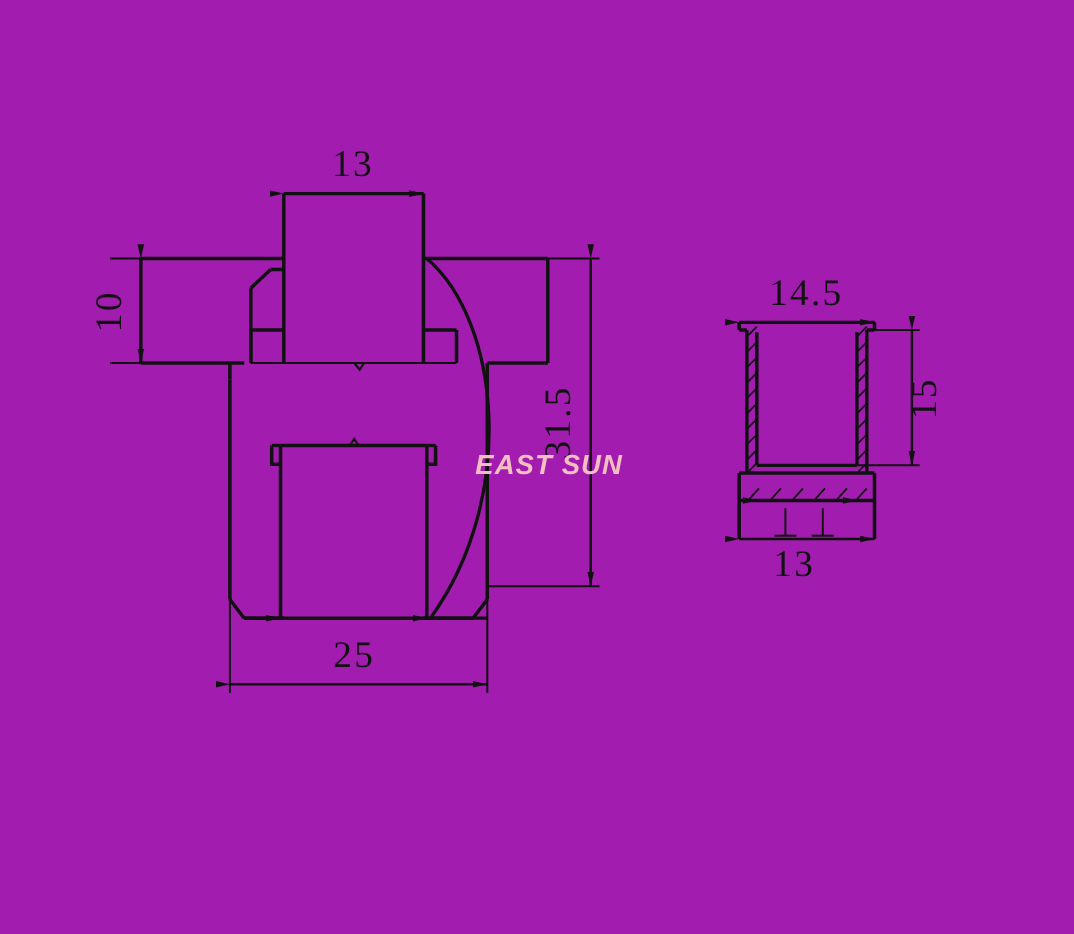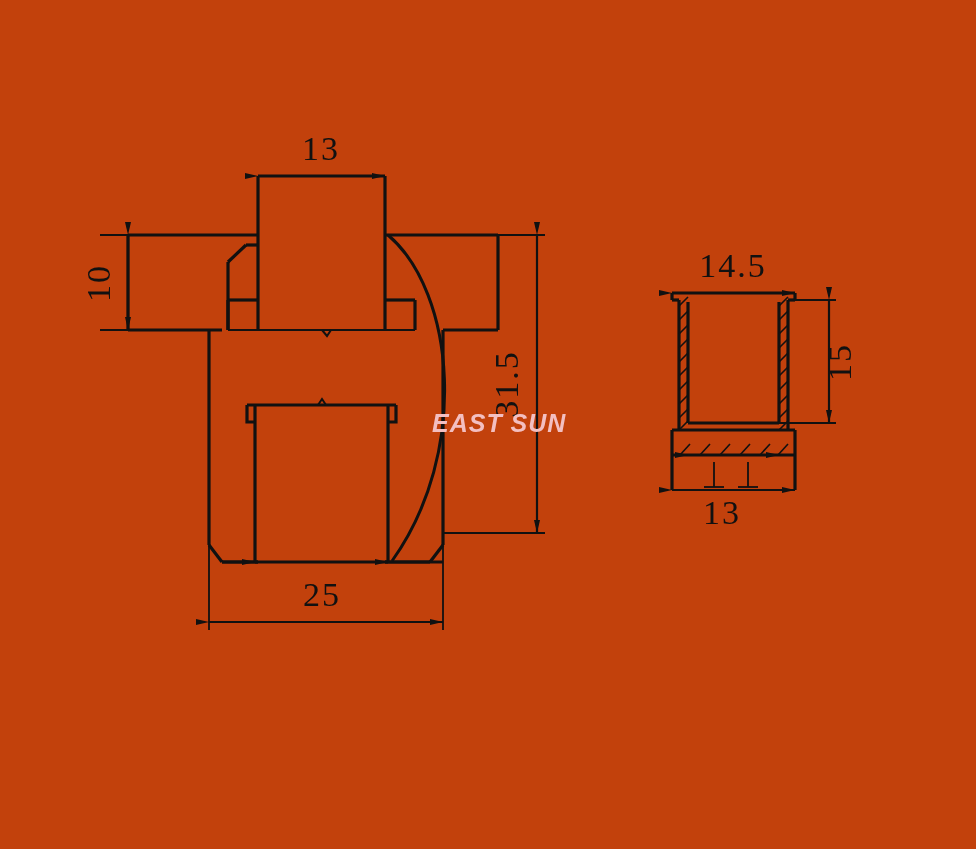--- a/index.html
+++ b/index.html
@@ -11,21 +11,21 @@
   body {
     width: 976px;
     height: 849px;
     overflow: hidden;
     font-family: "Liberation Serif", "DejaVu Serif", serif;
   }
   #drawing-root {
     position: relative;
     width: 976px;
     height: 849px;
-    background: #c2410c;
+    background: #a21caf;
   }
   svg.sheet {
     position: absolute;
     left: 0;
     top: 0;
     width: 976px;
     height: 849px;
     display: block;
   }
   .ln {

